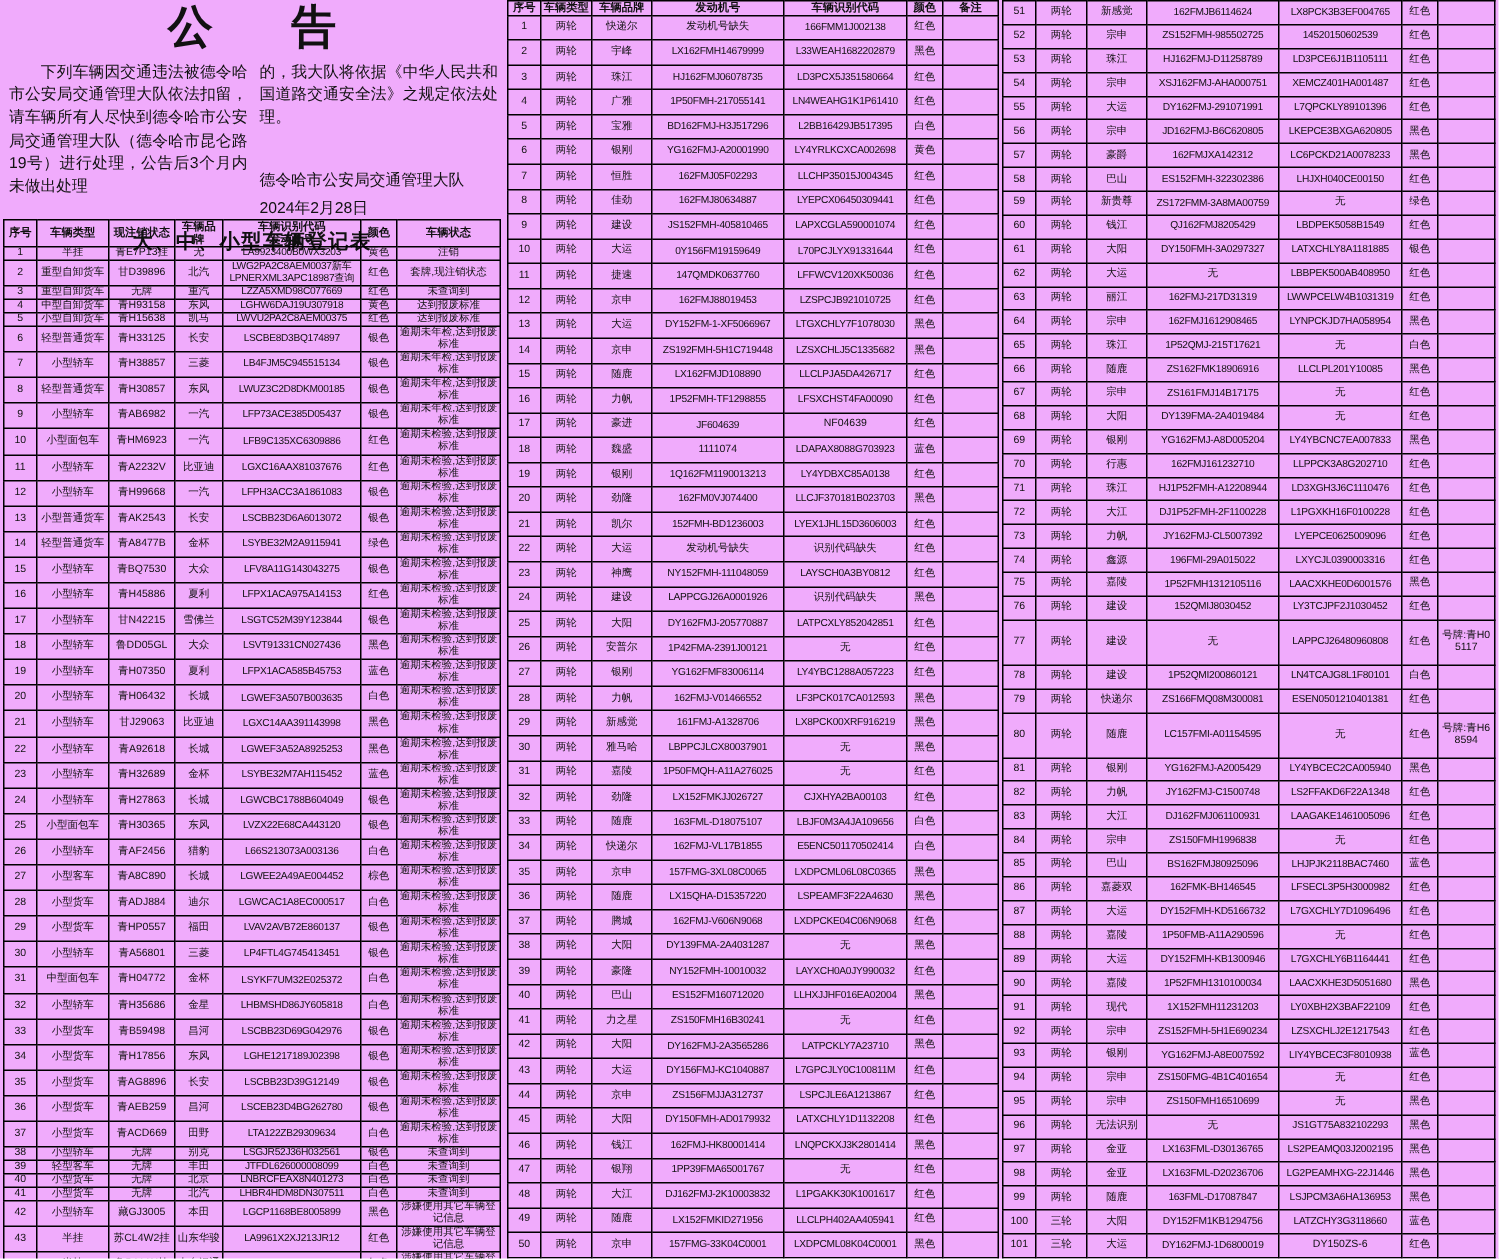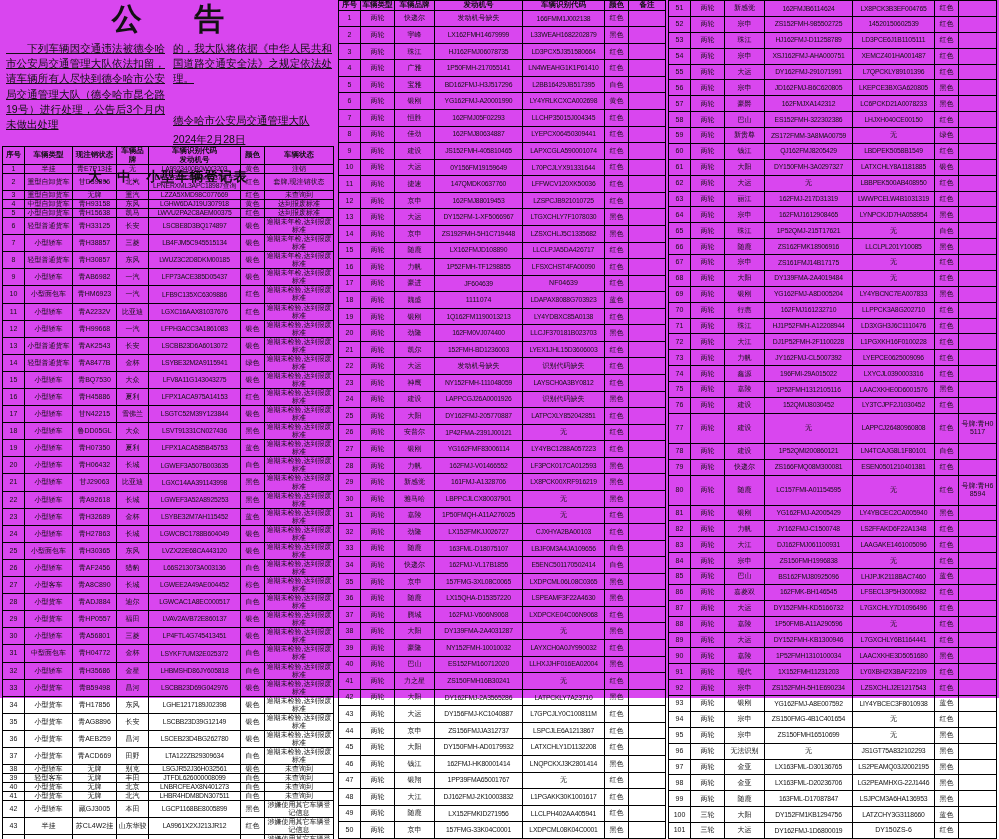--- a/index.html
+++ b/index.html
@@ -1,24 +1,24 @@
 <!DOCTYPE html>
 <html><head>
 <meta charset="utf-8">
 <style>
   * { margin:0; padding:0; box-sizing:border-box; }
   html,body { width:999px; height:839px; background:#ffffff; overflow:hidden;
     font-family:"Liberation Sans","DejaVu Sans",sans-serif; color:#111; }
-  #page { position:relative; width:999px; height:698px; background:#d946ef; }
+  #page { position:relative; width:999px; height:839px; background:#f0abfc; }
 
   
   #left-panel { position:absolute; left:0; top:0; width:336px; height:839px; }
   .notice-title { text-align:center; font-size:30px; font-weight:bold; letter-spacing:22px;
     padding-left:22px; line-height:1.1; margin-top:2px; }
-  .notice-body { display:flex; gap:8px; padding:6px 4px 16px 6px; font-size:10.5px; line-height:1.45;text-decoration:underline; }
+  .notice-body { display:flex; gap:8px; padding:6px 4px 0 6px; font-size:10.5px; line-height:1.45; }
   .notice-col { width:50%; text-align:justify; }
   .notice-sign { text-align:left; margin-top:26px; font-size:10.5px; }
   .notice-date { margin-top:4px; font-size:10.5px; }
   .table-title { text-align:center; font-size:13.5px; font-weight:bold; margin-top:5px; letter-spacing:1px; }
 
   
   table { border-collapse:collapse; table-layout:fixed; width:100%; }
   td,th { border:1px solid #000; font-size:7px; line-height:1.15; text-align:center;
     padding:0 1px; overflow:hidden; word-break:break-all; white-space:pre-line; }
   th { font-weight:bold; font-size:7.5px; }

